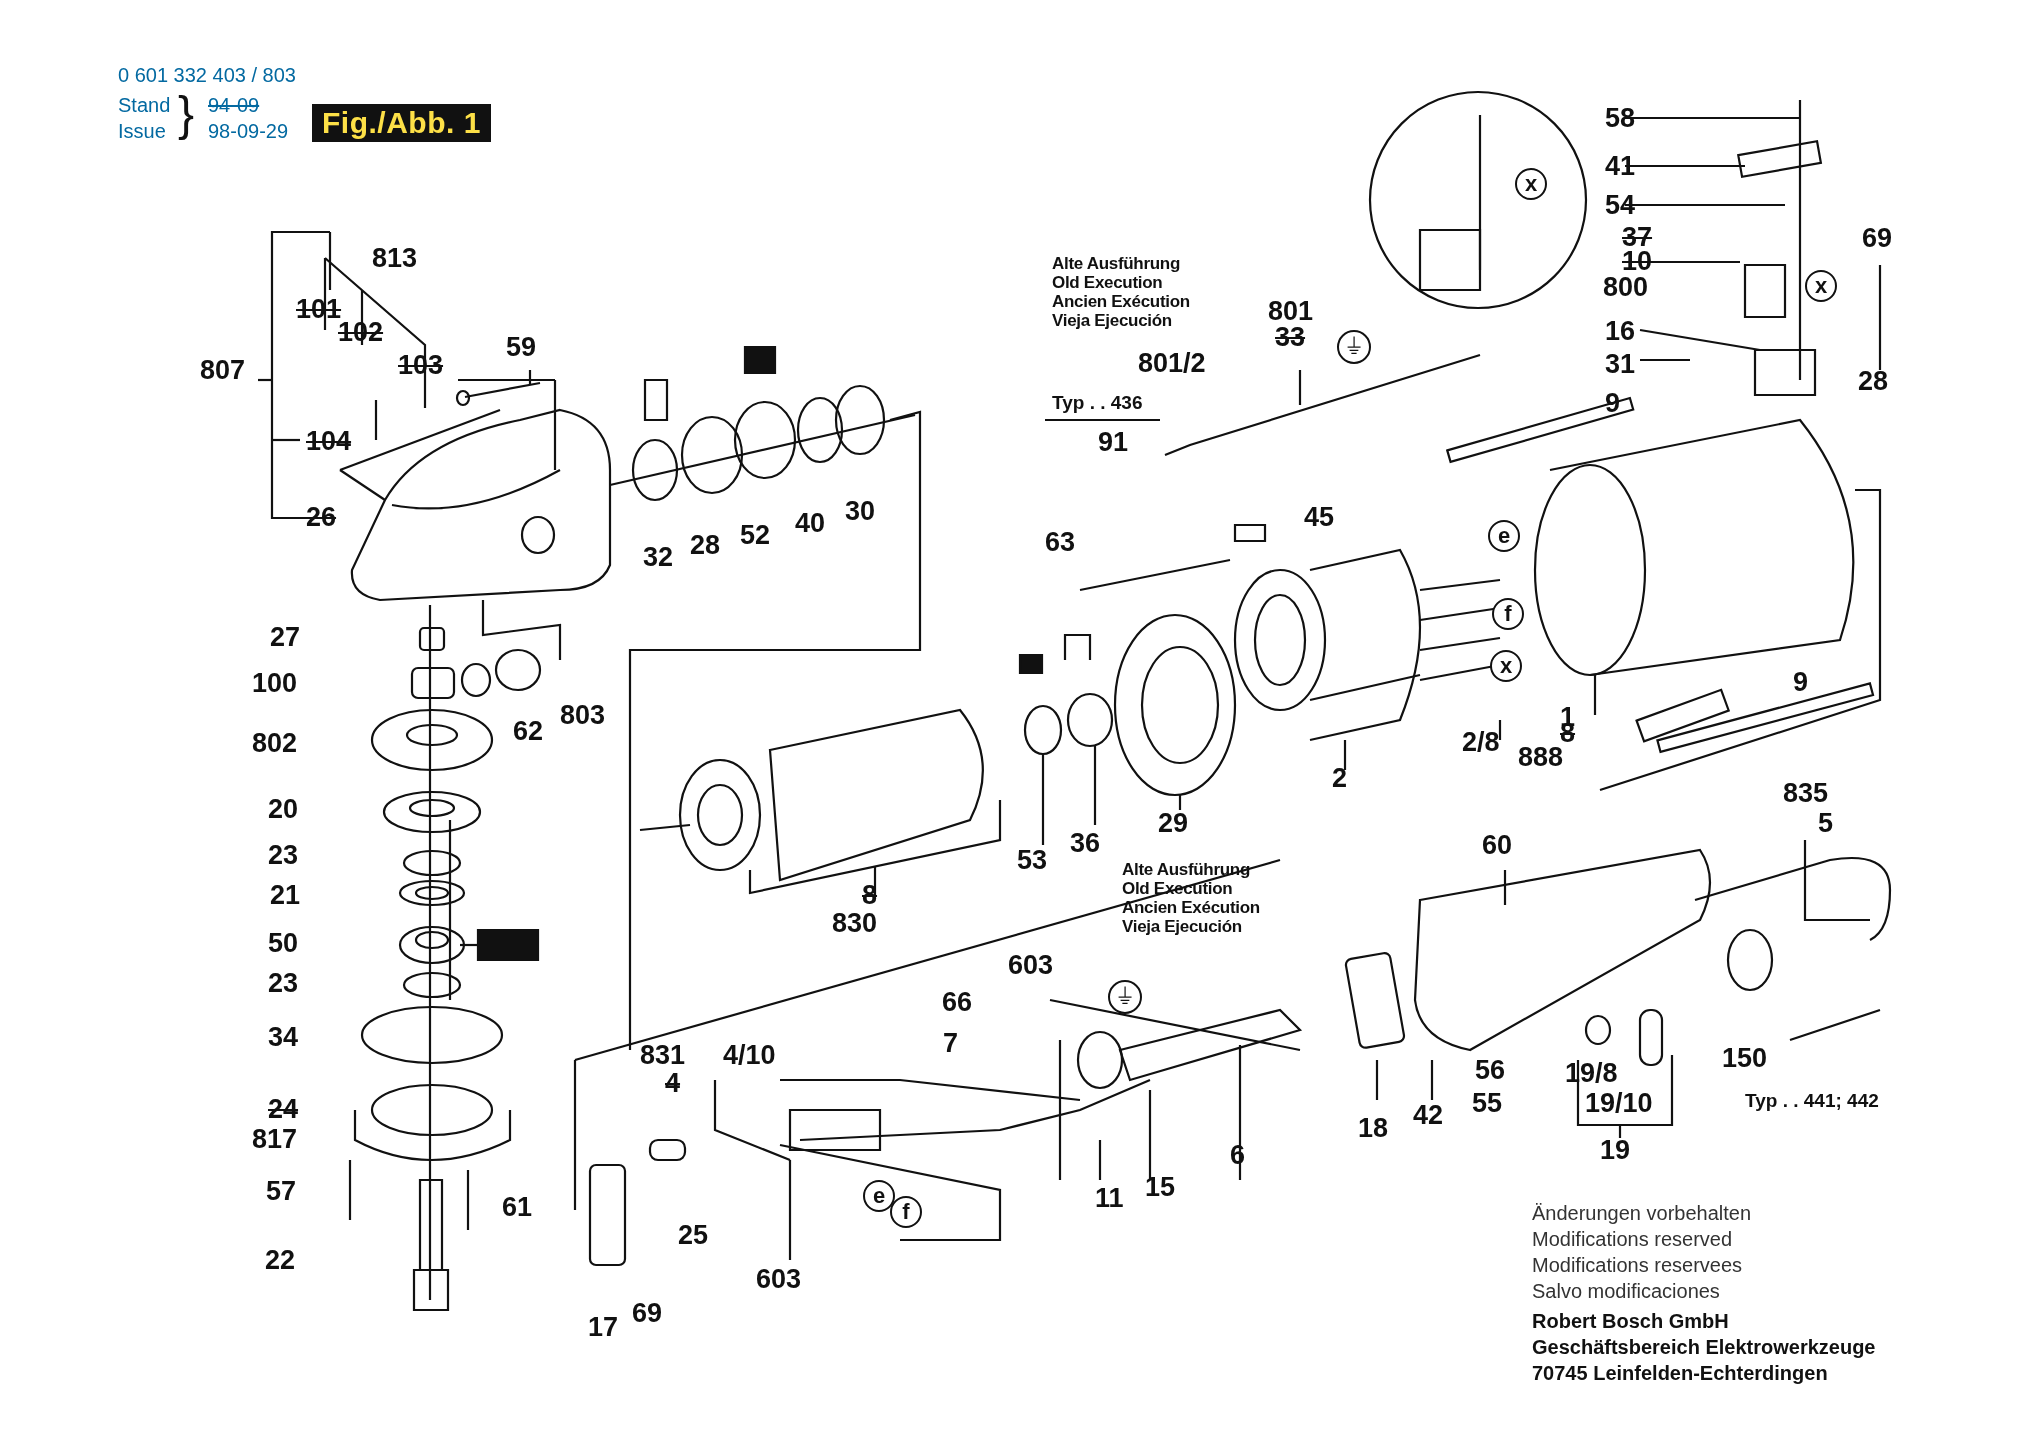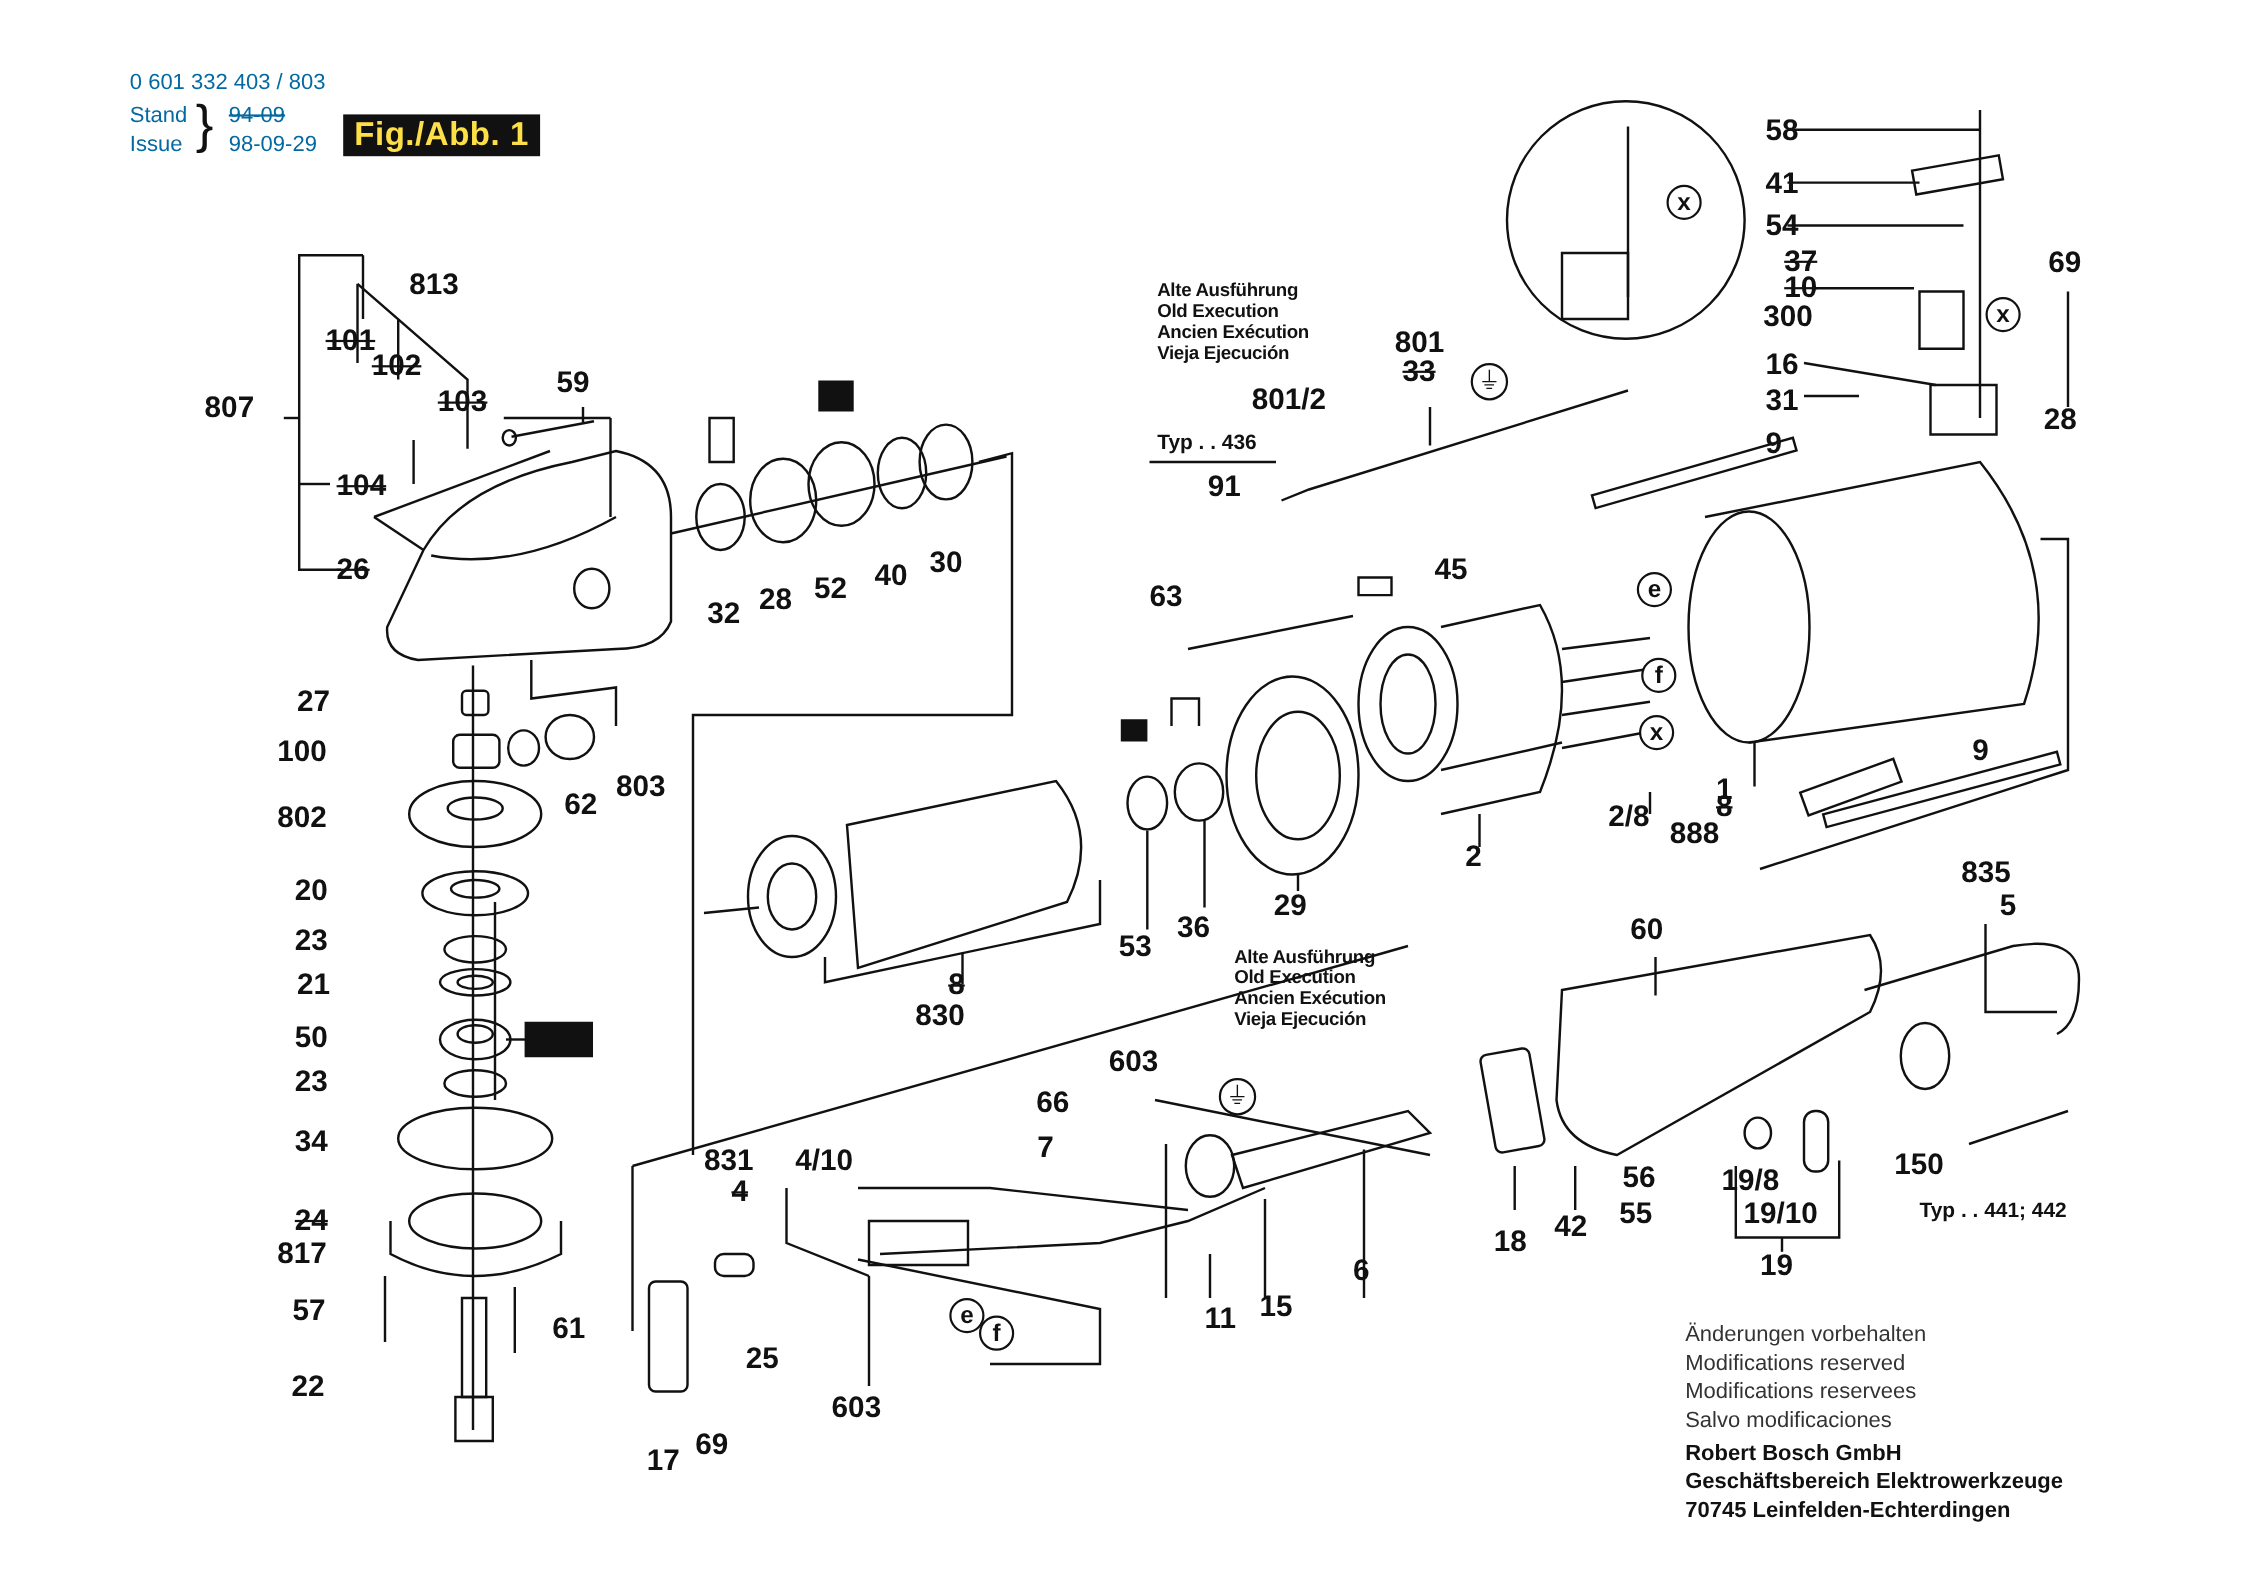--- a/index.html
+++ b/index.html
@@ -242,21 +242,21 @@
 <div class="abs" style="left:1108px; top:980px; width:30px; height:30px; border:2.5px solid #111; border-radius:50%; text-align:center; font-size:22px; line-height:30px;">⏚</div>
 <div class="circ-lbl" style="left:1515px; top:168px;">x</div>
 <div class="circ-lbl" style="left:1805px; top:270px;">x</div>
 <div class="circ-lbl" style="left:1488px; top:520px;">e</div>
 <div class="circ-lbl" style="left:1492px; top:598px;">f</div>
 <div class="circ-lbl" style="left:1490px; top:650px;">x</div>
 <div class="circ-lbl" style="left:863px; top:1180px;">e</div>
 <div class="circ-lbl" style="left:890px; top:1196px;">f</div>
 
 <div class="num" style="left:372px; top:243px;">813</div>
-<div class="num" style="left:186px; top:355px;text-align:right;">807</div>
+<div class="num" style="left:200px; top:355px;text-align:right;">807</div>
 <div class="num x" style="left:296px; top:294px;">101</div>
 <div class="num x" style="left:338px; top:317px;text-align:center;">102</div>
 <div class="num x" style="left:398px; top:350px;">103</div>
 <div class="num x" style="left:306px; top:426px;">104</div>
 <div class="num x" style="left:306px; top:502px;">26</div>
 <div class="num" style="left:506px; top:332px;">59</div>
 <div class="num" style="left:270px; top:622px;">27</div>
 <div class="num" style="left:252px; top:668px;">100</div>
 <div class="num" style="left:513px; top:716px;">62</div>
 <div class="num" style="left:560px; top:700px;">803</div>
@@ -297,21 +297,21 @@
 <div class="num x" style="left:1560px; top:718px;">8</div>
 <div class="num" style="left:1518px; top:742px;">888</div>
 <div class="num" style="left:1605px; top:388px;">9</div>
 <div class="num" style="left:1793px; top:667px;">9</div>
 
 <div class="num" style="left:1605px; top:103px;">58</div>
 <div class="num" style="left:1605px; top:151px;">41</div>
 <div class="num" style="left:1605px; top:190px;">54</div>
 <div class="num x" style="left:1622px; top:222px;">37</div>
 <div class="num x" style="left:1622px; top:246px;">10</div>
-<div class="num" style="left:1603px; top:272px;">300</div>
+<div class="num" style="left:1603px; top:272px;">800</div>
 <div class="num" style="left:1605px; top:316px;">16</div>
 <div class="num" style="left:1605px; top:349px;">31</div>
 <div class="num" style="left:1862px; top:223px;">69</div>
 <div class="num" style="left:1858px; top:366px;">28</div>
 
 <div class="num" style="left:1783px; top:778px;">835</div>
 <div class="num" style="left:1818px; top:808px;">5</div>
 <div class="num" style="left:1482px; top:830px;">60</div>
 <div class="num" style="left:1008px; top:950px;">603</div>
 <div class="num" style="left:942px; top:987px;">66</div>

